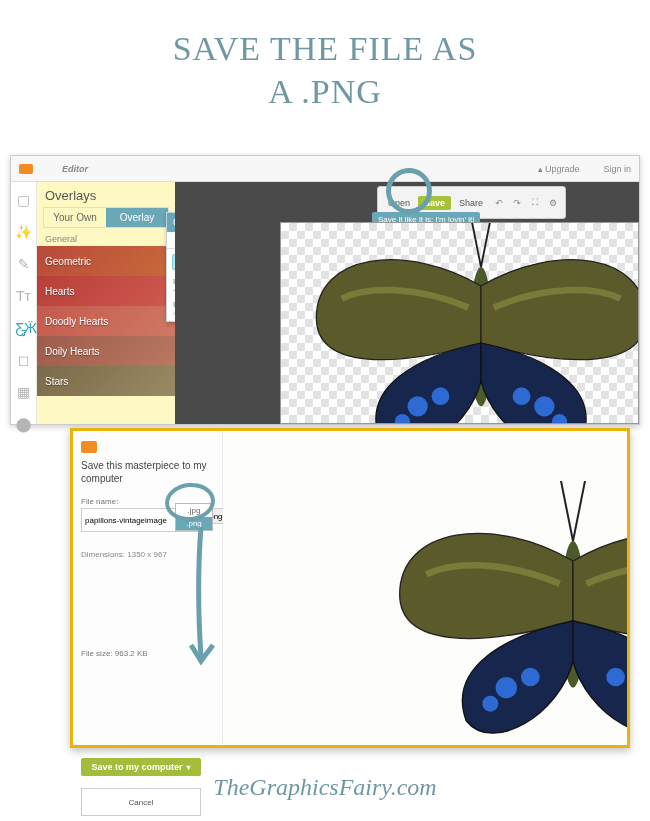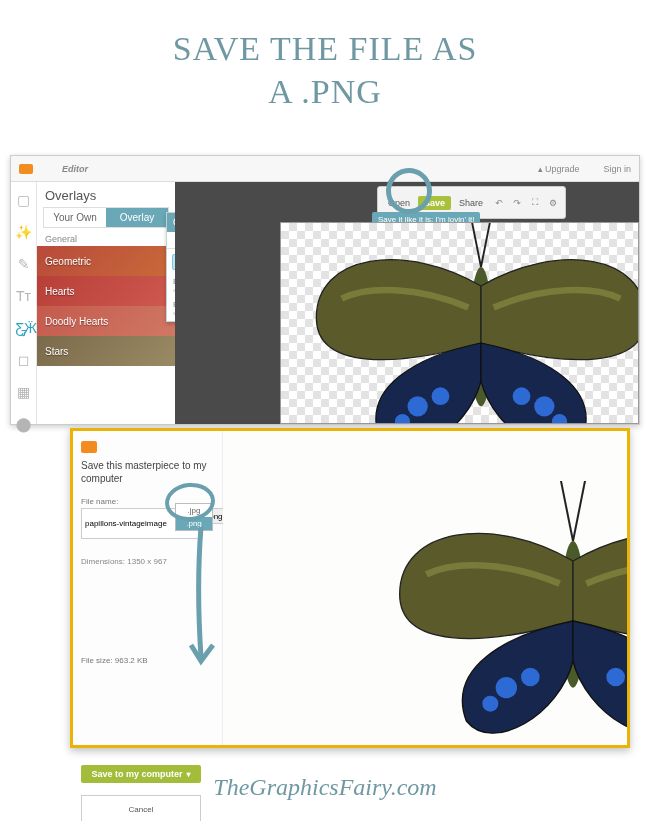--- a/index.html
+++ b/index.html
@@ -74,21 +74,21 @@
     line-height: 16px;
   }
   .tool-strip .ti.active { color: #2d9fbf; }
 
   
   .overlays-panel {
     position: absolute;
     left: 26px; top: 26px;
     width: 138px;
     bottom: 0;
-    background: #ffffff;
+    background: #fef9c3;
     overflow: hidden;
   }
   .overlays-panel .head {
     font-size: 13px; color: #555; padding: 6px 8px 4px;
   }
   .overlays-panel .tabs {
     display: flex; font-size: 10px; border: 1px solid #ddd;
     margin: 0 6px;
   }
   .overlays-panel .tabs div {
@@ -217,21 +217,21 @@
     font-size:9px; color:#666;
   }
   .save-logo {
     width:16px; height:12px; background:#f28c1f; border-radius:2px;
     margin-bottom:6px;
   }
   .save-side .heading { font-size:10px; color:#444; margin-bottom:12px; line-height:1.3;}
   .save-side .lbl { font-size:8px; color:#777; margin-bottom:2px;}
   .filename-row { display:flex; gap:3px; margin-bottom:6px;}
   .filename-row input {
-    flex:1; height:31px; font-size:8px; padding:0 3px;
+    flex:1; height:24px; font-size:8px; padding:0 3px;
     border:1px solid #ccc;
   }
   .filename-row select {
     width:38px; height:16px; font-size:8px; border:1px solid #ccc;
   }
   .dropdown-open {
     position:absolute;
     border:1px solid #bbb; background:#fff;
     font-size:8px;
     width:38px;
@@ -324,20 +324,21 @@
     <div class="head">Overlays</div>
     <div class="tabs">
       <div>Your Own</div>
       <div class="sel">Overlay</div>
     </div>
     <div class="general">General</div>
     <div class="cat-list">
       <div class="cat geo">Geometric</div>
       <div class="cat hearts">Hearts</div>
       <div class="cat doodly">Doodly Hearts</div>
+      <div class="cat doily">Doily Hearts</div>
       <div class="cat stars">Stars</div>
     </div>
   </div>
 
   <div class="overlay-popup">
     <div class="pop-head">
       <span>Overlay</span>
       <span>x</span>
     </div>
     <div class="pop-tabs">

